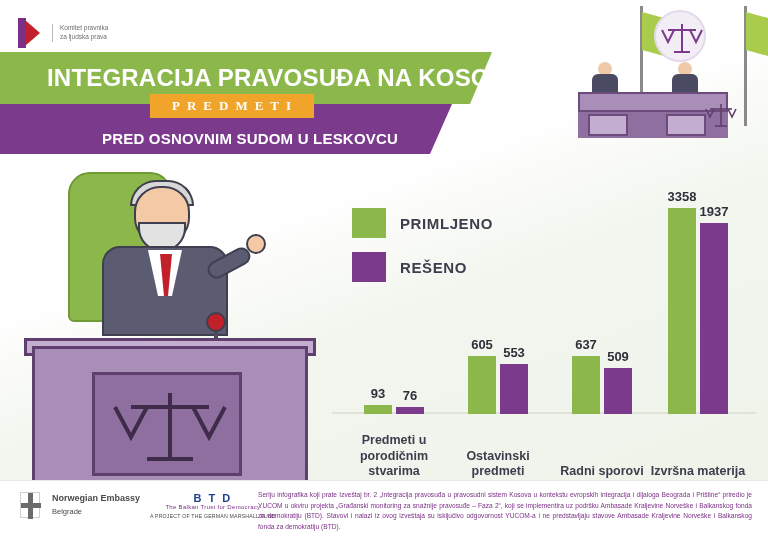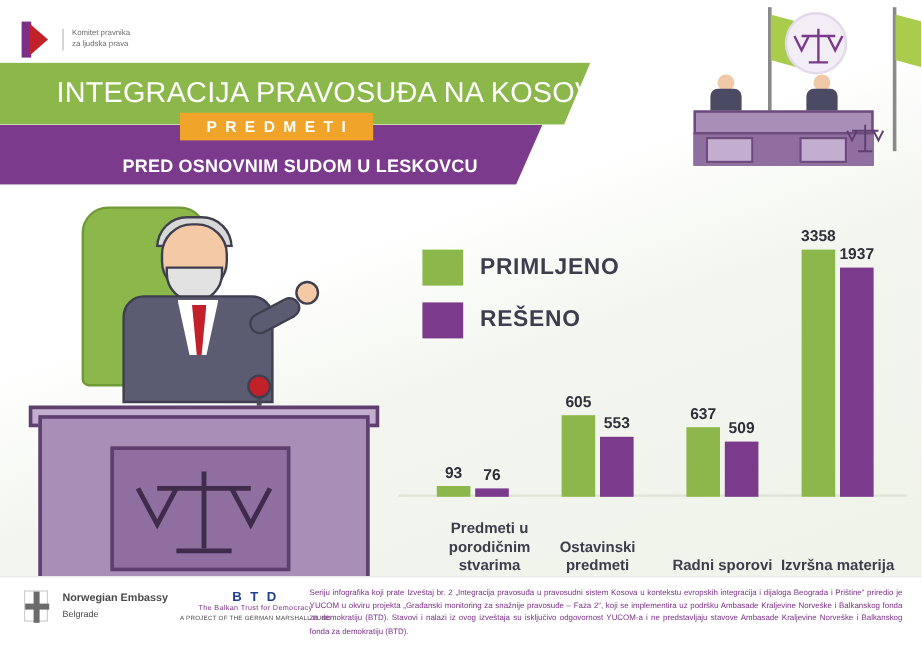--- a/index.html
+++ b/index.html
@@ -49,28 +49,29 @@
     background: #8cb84b;
     clip-path: polygon(0 0, 492px 0, 470px 52px, 0 52px);
   }
   .band-purple {
     position: absolute; left: 0; top: 52px; width: 452px; height: 50px;
     background: #7b3a8c;
     clip-path: polygon(0 0, 452px 0, 430px 50px, 0 50px);
   }
   .title-main {
     position: absolute; left: 47px; top: 64px;
-    font-size: 24px; font-weight: normal; color: #ffffff; letter-spacing: .2px;
+    font-size: 24px; font-weight: bold; color: #ffffff; letter-spacing: .2px;
     white-space: nowrap;
   }
   .subtitle-chip {
     position: absolute; left: 150px; top: 94px;
     background: #f0a52a; color: #ffffff;
     font-size: 13px; font-weight: bold; letter-spacing: 7px;
     padding: 4px 16px 4px 22px;
+    font-family: Liberation Serif, serif;
   }
   .title-bottom {
     position: absolute; left: 102px; top: 130px;
     font-size: 15px; font-weight: bold; color: #ffffff; letter-spacing: .2px;
     white-space: nowrap;
   }
 
   
   .flag { position: absolute; }
   .flag .pole { position: absolute; left: 0; top: 0; width: 3px; height: 120px; background: #8a8a8a; }
@@ -149,21 +150,21 @@
     position: absolute; left: 74px; top: 222px; width: 150px; height: 104px;
     background: #8e6fa0; border: 3px solid #5e3f6d;
   }
 
   
   .legend {
     position: absolute; left: 352px; top: 208px; width: 250px;
   }
   .legend-row { display: flex; align-items: center; gap: 14px; margin-bottom: 14px; }
   .legend-swatch { width: 34px; height: 30px; }
-  .legend-label { font-size: 19px; font-weight: bold; color: #3d3d4d; letter-spacing: .6px; }
+  .legend-label { font-size: 15px; font-weight: bold; color: #3d3d4d; letter-spacing: .6px; }
 
   
   .chart {
     position: absolute; left: 332px; top: 160px; width: 424px; height: 320px;
   }
   .baseline {
     position: absolute; left: 0; bottom: 66px; width: 424px; height: 2px; background: #dfe4d8;
   }
   .group {
     position: absolute; bottom: 66px; width: 96px;
@@ -311,24 +312,24 @@
     <div class="baseline"></div>
 
     <div class="group" style="left:14px;">
       <div class="bar received" style="height:9px">
         <span class="val">93</span>
       </div>
       <div class="bar resolved" style="height:7px">
         <span class="val">76</span>
       </div>
     </div>
-    <div class="cat-label" style="left:21px;margin-top:12px;">Predmeti u porodičnim stvarima</div>
+    <div class="cat-label" style="left:7px;margin-top:12px;">Predmeti u porodičnim stvarima</div>
 
     <div class="group" style="left:118px;">
-      <div class="bar received" style="height:68px">
+      <div class="bar received" style="height:58px">
         <span class="val">605</span>
       </div>
       <div class="bar resolved" style="height:50px">
         <span class="val">553</span>
       </div>
     </div>
     <div class="cat-label" style="left:111px;">Ostavinski predmeti</div>
 
     <div class="group" style="left:222px;">
       <div class="bar received" style="height:58px">

